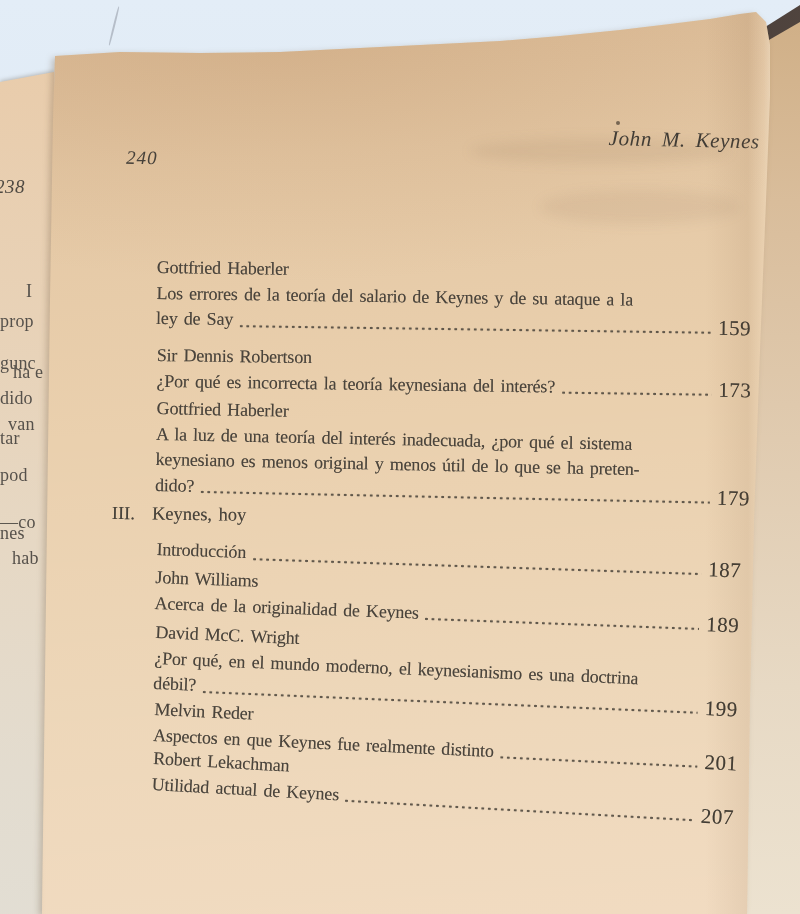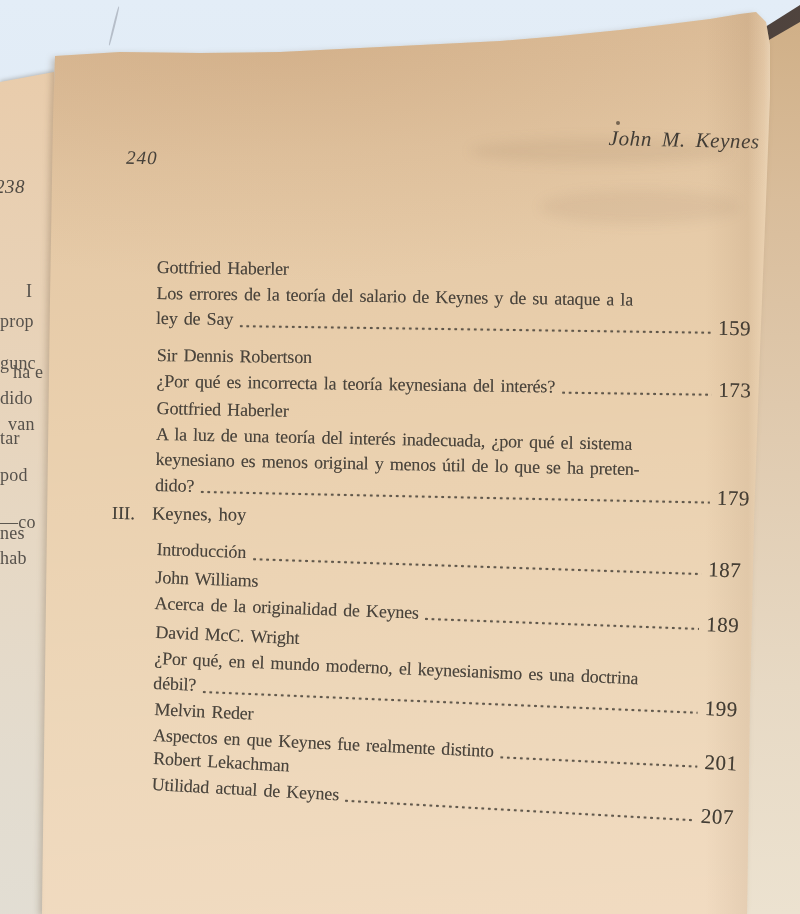--- a/index.html
+++ b/index.html
@@ -101,21 +101,21 @@
       <div class="frag" style="left:26px;top:281px">I</div>
       <div class="frag" style="left:0;top:311px">prop</div>
       <div class="frag" style="left:0;top:353px">gunc</div>
       <div class="frag" style="left:13px;top:362px">ha e</div>
       <div class="frag" style="left:0;top:388px">dido</div>
       <div class="frag" style="left:8px;top:414px">van</div>
       <div class="frag" style="left:0;top:428px">tar</div>
       <div class="frag" style="left:0;top:465px">pod</div>
       <div class="frag" style="left:0;top:512px">—co</div>
       <div class="frag" style="left:0;top:523px">nes</div>
-      <div class="frag" style="left:0;top:548px">hab</div>
+      <div class="frag" style="left:12px;top:548px">hab</div>
     </div>
   </div>
 
   <div class="page-main-wrap">
     <div class="page-main">
       <div class="pm-shading"></div>
       <div class="pm-spine"></div>
       <div class="ghost g1"></div>
       <div class="ghost g2"></div>
       <div class="speck"></div>

